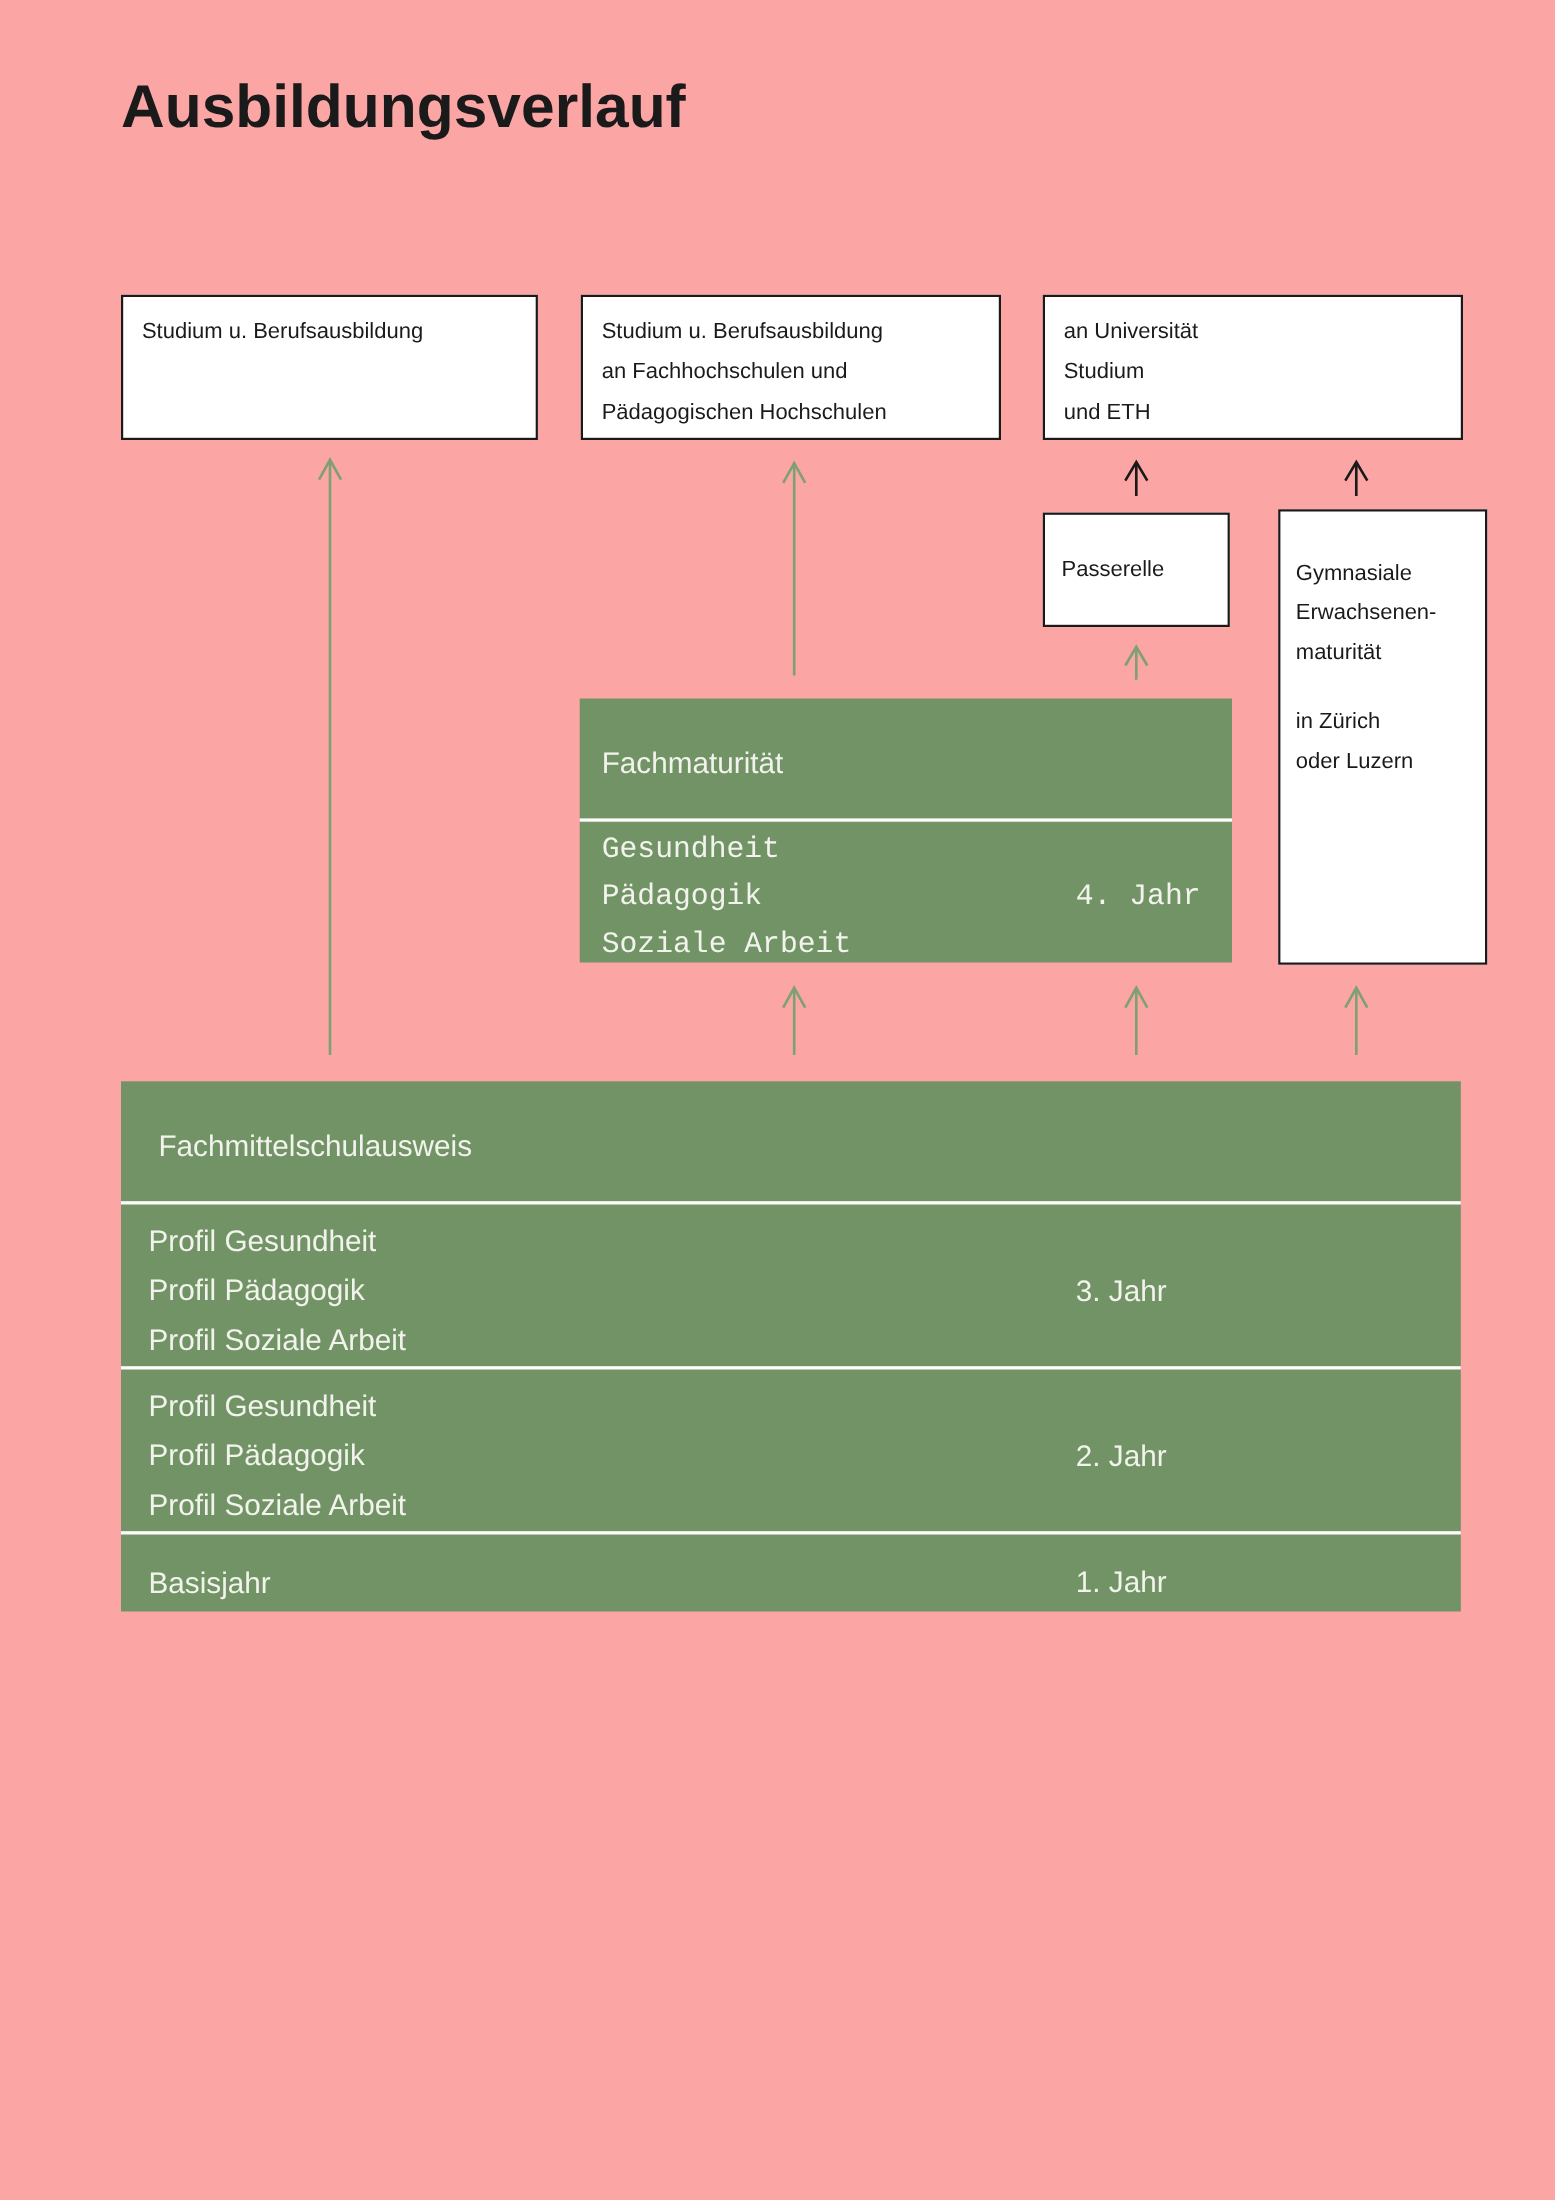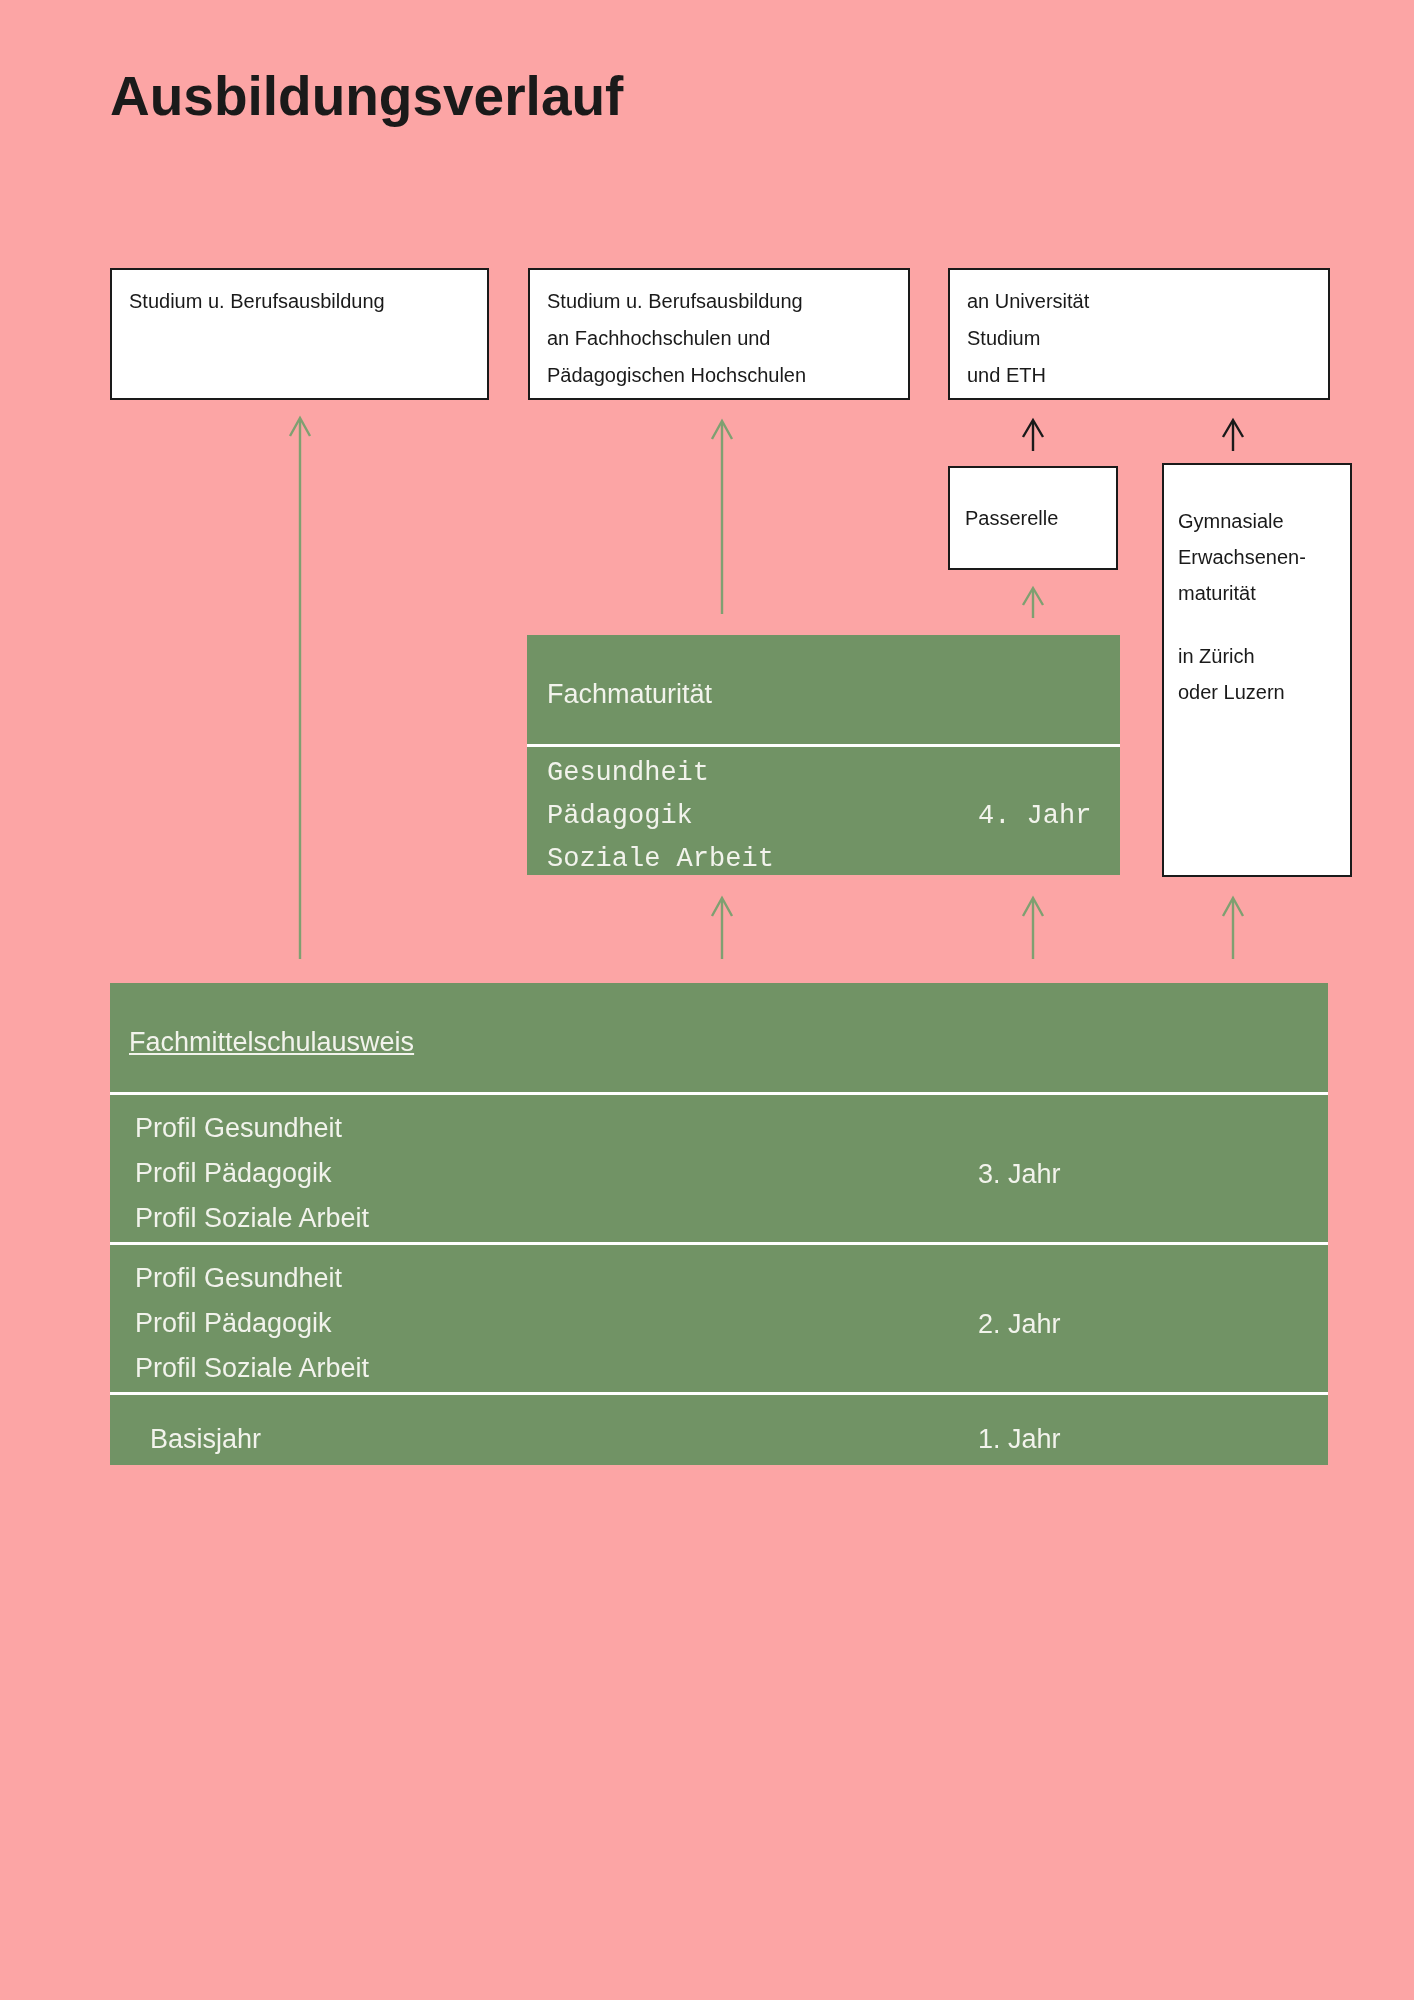--- a/index.html
+++ b/index.html
@@ -58,24 +58,24 @@
   .gb-section{
     box-sizing:border-box;
     position:relative;
     display:flex;
     flex-direction:column;
     justify-content:center;
   }
   .gb-section.divided{border-bottom:3px solid #fff;margin-top:10px;}
   .fach-header{height:102px;padding-left:20px;}
   .fach-body{height:138px;padding-left:20px;line-height:43px;font-family:Liberation Mono, monospace;}
-  .fms-header{height:102px;padding-left:19px;text-decoration:underline;}
+  .fms-header{height:102px;padding-left:34px;}
   .fms-row-a{height:140px;padding-left:25px;line-height:45px;}
   .fms-row-b{height:140px;padding-left:25px;line-height:45px;}
-  .fms-row-c{height:88px;padding-left:40px;line-height:45px;}
+  .fms-row-c{height:88px;padding-left:25px;line-height:45px;}
   .fach .year-label{position:absolute;left:451px;top:50%;transform:translateY(-50%);}
   .fms  .year-label{position:absolute;left:868px;top:50%;transform:translateY(-50%);}
 
   .arrow{position:absolute;}
   .arrow line,.arrow polyline{
     fill:none;
     stroke:var(--arrow-green,#7fa071);
     stroke-width:2.4;
   }
   .arrow.black line,.arrow.black polyline{

